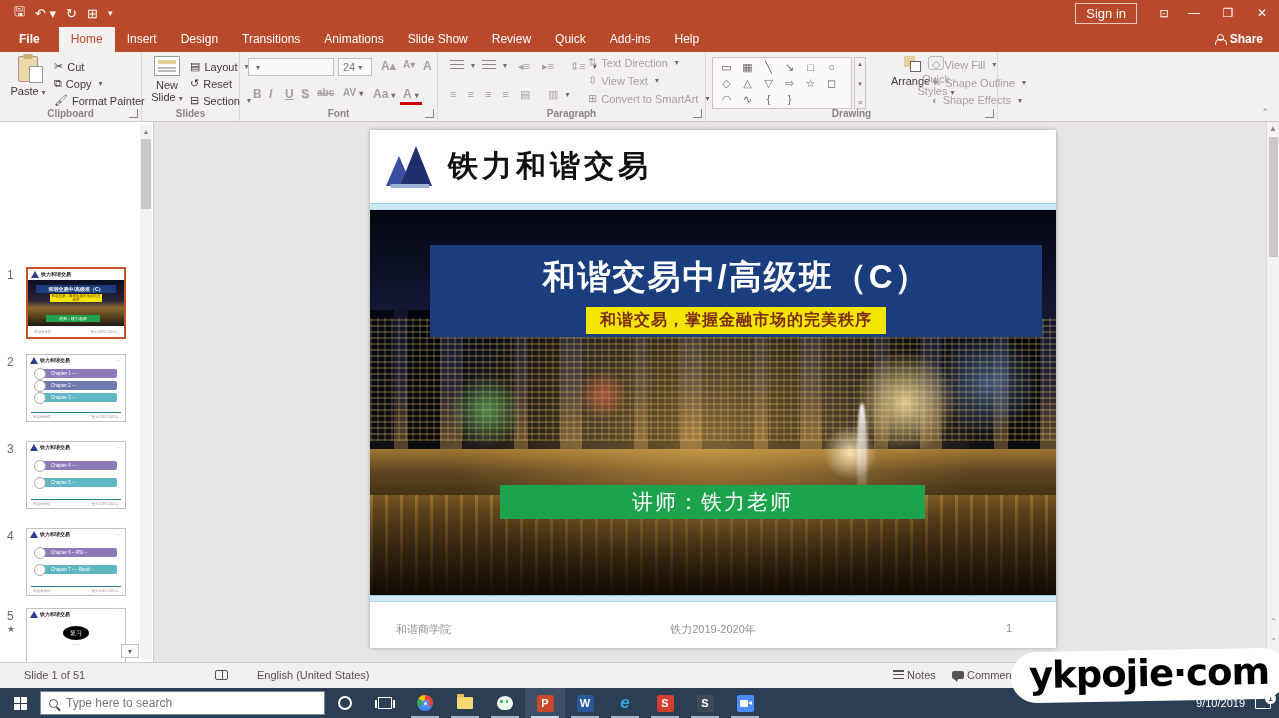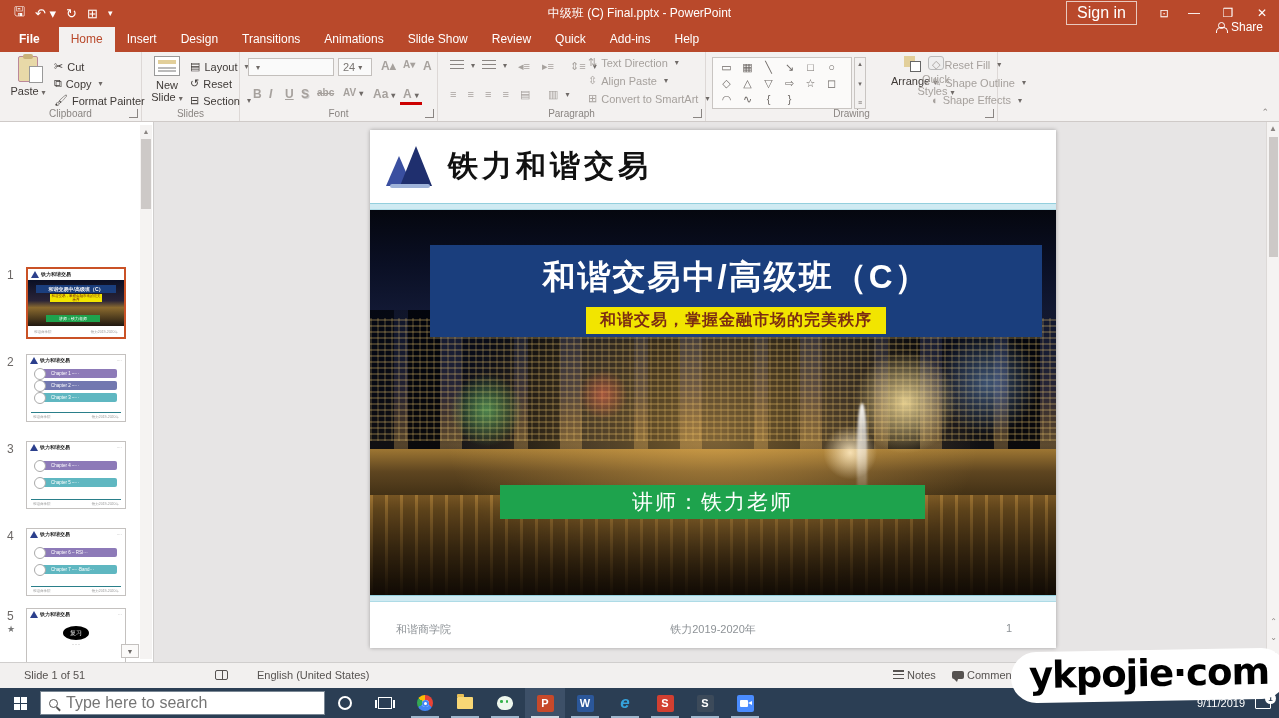--- a/index.html
+++ b/index.html
@@ -7,43 +7,43 @@
     font-family:"Liberation Sans", sans-serif; }
   #app { position:relative; width:1279px; height:718px; }
 
   
   #titlebar { position:absolute; left:0; top:0; width:1279px; height:26px;
     background:#b9492b; color:#fff; display:flex; align-items:center; font-size:12px; }
   .qat { display:flex; align-items:center; gap:10px; padding-left:14px; }
   .qat span { font-size:13px; cursor:default; }
   #title-text { position:absolute; left:0; right:0; text-align:center; font-size:12px; color:#fff; pointer-events:none; }
   .tb-right { margin-left:auto; display:flex; align-items:center; height:100%; }
-  .signin { border:1px solid #e8c9bf; padding:2px 10px; font-size:16px; margin-right:14px; cursor:pointer; }
+  .signin { border:1px solid #e8c9bf; padding:2px 10px; font-size:13px; margin-right:14px; cursor:pointer; }
   .winbtn { width:34px; height:26px; display:flex; align-items:center; justify-content:center; font-size:12px; cursor:pointer; }
   .ribbonopt { width:26px; height:26px; display:flex; align-items:center; justify-content:center; font-size:11px; }
 
   
   #tabbar { position:absolute; left:0; top:26px; width:1279px; height:26px;
     background:#b9492b; display:flex; align-items:flex-end; color:#fff; font-size:12px; }
   .tab { padding:5px 12px 6px; cursor:pointer; white-space:nowrap; }
   .tab.file { padding:5px 19px 6px; font-weight:bold; }
   .tab.active { background:#f3f1f0; color:#b9492b; }
   .tellme { display:flex; align-items:center; gap:6px; padding:5px 12px 6px; cursor:pointer; }
-  .share { margin-left:auto; display:flex; align-items:center; gap:5px; padding:5px 16px 18px; cursor:pointer; }
+  .share { margin-left:auto; display:flex; align-items:center; gap:5px; padding:5px 16px 6px; cursor:pointer;font-weight:bold; }
   .i-bulb { width:10px; height:10px; border:1.5px solid #fff; border-radius:50%; position:relative; display:inline-block; }
   .i-bulb::after { content:""; position:absolute; left:2px; bottom:-4px; width:3px; height:3px; background:#fff; }
   .i-person { width:10px; height:11px; position:relative; display:inline-block; }
   .i-person::before { content:""; position:absolute; left:2.5px; top:0; width:5px; height:5px; border:1.2px solid #fff; border-radius:50%; }
   .i-person::after { content:""; position:absolute; left:0; bottom:0; width:10px; height:5px; border:1.2px solid #fff; border-bottom:none; border-radius:5px 5px 0 0; }
 
   
   #ribbon { position:absolute; left:0; top:52px; width:1279px; height:70px;
     background:#f3f1f0; border-bottom:1px solid #cfcac8; font-size:11px; color:#3f3a37; }
   .rgroup { position:absolute; top:0; height:69px; border-right:1px solid #ddd8d6; }
-  .glabel { position:absolute; bottom:2px; left:0; right:0; text-align:center; font-size:10px; color:#8a8582; }
+  .glabel { position:absolute; bottom:2px; left:0; right:0; text-align:center; font-size:10px; color:#8a8582;font-weight:bold; }
   .launcher { position:absolute; right:3px; bottom:3px; width:9px; height:9px; border-right:1px solid #8a8582; border-bottom:1px solid #8a8582; cursor:pointer; }
   .bigbtn { position:absolute; top:4px; text-align:center; cursor:pointer; color:#3f3a37; }
   .bigbtn .bicon { margin:0 auto 3px; }
   .smallrow { position:absolute; display:flex; align-items:center; gap:4px; cursor:pointer; white-space:nowrap; }
   .dd::after { content:"▾"; font-size:8px; margin-left:3px; color:#6f6a67; }
   .dim { color:#a6a19d !important; }
   .ic-clip { width:20px; height:26px; background:#e8d9a8; border:1px solid #b89; border-radius:2px; position:relative; }
   .ic-clip::before { content:""; position:absolute; left:4px; top:-3px; width:10px; height:5px; background:#c9b27a; border-radius:2px; }
   .ic-clip::after { content:""; position:absolute; right:-6px; bottom:-2px; width:12px; height:15px; background:#fff; border:1px solid #999; }
   .ic-slide { width:26px; height:20px; background:#fff; border:1px solid #999; position:relative; }
@@ -139,21 +139,21 @@
   .viewbtn.active { border:1px solid #b9b5b2; background:#e9e7e6; }
 
   
   #taskbar { position:absolute; left:0; top:688px; width:1279px; height:30px; background:#2b3e54; display:flex; align-items:center; }
   .start { width:40px; height:30px; display:flex; align-items:center; justify-content:center; cursor:pointer; }
   .win-ico { width:13px; height:13px; display:grid; grid-template-columns:6px 6px; grid-template-rows:6px 6px; gap:1px; }
   .win-ico i { background:#fff; }
   .tsearch { width:285px; height:24px; background:#fff; border:1px solid #7a8794; display:flex; align-items:center; gap:8px; padding:0 8px; }
   .tsearch .i-mag2 { width:9px; height:9px; border:1.5px solid #555; border-radius:50%; position:relative; flex:none; }
   .tsearch .i-mag2::after { content:""; position:absolute; right:-4px; bottom:-3px; width:5px; height:1.5px; background:#555; transform:rotate(45deg); }
-  .tsearch input { border:none; outline:none; font-size:16px; width:230px; color:#4c1d95; background:transparent; font-family:"Liberation Sans",sans-serif; }
+  .tsearch input { border:none; outline:none; font-size:12px; width:230px; color:#4c1d95; background:transparent; font-family:"Liberation Sans",sans-serif; }
   .tk { width:40px; height:30px; display:flex; align-items:center; justify-content:center; position:relative; cursor:pointer; }
   .tk.open::after { content:""; position:absolute; left:6px; right:6px; bottom:0; height:2px; background:#9fb6cc; }
   .tk.activeapp { background:#3d5068; }
   .tk.activeapp::after { background:#cfd8e2; }
   .circ { width:14px; height:14px; border:2px solid #fff; border-radius:50%; }
   .taskview { width:14px; height:12px; border:1.5px solid #fff; position:relative; }
   .taskview::before { content:""; position:absolute; left:-4px; top:2px; width:2px; height:8px; background:#fff; }
   .taskview::after { content:""; position:absolute; right:-4px; top:2px; width:2px; height:8px; background:#fff; }
   .chrome { width:16px; height:16px; border-radius:50%; background:conic-gradient(#ea4335 0 33%, #4285f4 33% 66%, #34a853 66% 85%, #fbbc05 85% 100%); position:relative; }
   .chrome::after { content:""; position:absolute; left:4.5px; top:4.5px; width:7px; height:7px; background:#fff; border-radius:50%; box-shadow:inset 0 0 0 2px #4285f4; }
@@ -183,21 +183,20 @@
 <div id="app">
 
   <div id="titlebar">
     <div class="qat">
       <span>🖫</span>
       <span>↶ ▾</span>
       <span>↻</span>
       <span>⊞</span>
       <span style="font-size:9px;">▾</span>
     </div>
-    <div id="title-text">中级班 (C) Final.pptx - PowerPoint</div>
     <div class="tb-right">
       <div class="signin">Sign in</div>
       <div class="ribbonopt">⊡</div>
       <div class="winbtn">—</div>
       <div class="winbtn">❐</div>
       <div class="winbtn close">✕</div>
     </div>
   </div>
 
   <div id="tabbar">
@@ -269,21 +268,21 @@
         </div>
       <div class="smallrow dim dd" style="left:44px;top:8px;">
           <span class="ic-lines"></span>
         </div>
       <div class="smallrow dim" style="left:80px;top:8px;">◂≡</div>
       <div class="smallrow dim" style="left:104px;top:8px;">▸≡</div>
       <div class="smallrow dim dd" style="left:132px;top:8px;">⇕≡</div>
       <div class="smallrow dim" style="left:12px;top:36px;letter-spacing:4px;">≡ ≡ ≡ ≡ ▤</div>
       <div class="smallrow dim dd" style="left:110px;top:36px;">▥</div>
       <div class="smallrow dim dd" style="left:150px;top:4px;">⇅ <span>Text Direction</span></div>
-      <div class="smallrow dim dd" style="left:150px;top:22px;">⇳ <span>Align Paste</span></div>
+      <div class="smallrow dim dd" style="left:150px;top:22px;">⇳ <span>View Text</span></div>
       <div class="smallrow dim dd" style="left:150px;top:40px;">⊞ <span>Convert to SmartArt</span></div>
       <div class="glabel">Paragraph</div>
       <div class="launcher"></div>
     </div>
 
     <div class="rgroup" style="left:706px;width:292px;">
       <div class="shape-gallery">
         <span>▭</span>
           <span>▦</span>
           <span>╲</span>
@@ -318,21 +317,21 @@
         <span class="dd">Quick Styles</span>
       </div>
 
       <div class="glabel">Drawing</div>
       <div class="launcher"></div>
 
     </div>
 
 
     <div style="position:absolute;left:932px;top:0;width:66px;height:69px;">
-      <div class="smallrow dim dd" style="left:0;top:6px;">◇ <span>Reset Fill</span></div>
+      <div class="smallrow dim dd" style="left:0;top:6px;">◇ <span>View Fill</span></div>
       <div class="smallrow dim dd" style="left:0;top:24px;">✎ <span>Shape Outline</span></div>
       <div class="smallrow dim dd" style="left:0;top:42px;">◐ <span>Shape Effects</span></div>
     </div>
 
     <div class="collapse">⌃</div>
   </div>
 
   <div id="panel">
 
     <span class="thumb-num" style="top:146px;">1</span>
@@ -539,21 +538,21 @@
     <div class="tk open">
         <div class="appsq sred">S</div>
       </div>
     <div class="tk open">
         <div class="appsq sdark">S</div>
       </div>
     <div class="tk open">
         <div class="appsq zoomapp"></div>
       </div>
     <div class="tray">
-      <span>9/11/2019</span>
+      <span>9/10/2019</span>
       <div class="notif">
           <div class="badge">1</div>
         </div>
     </div>
   </div>
 
   <div id="watermark">ykpojie·com</div>
 
 </div>
 

